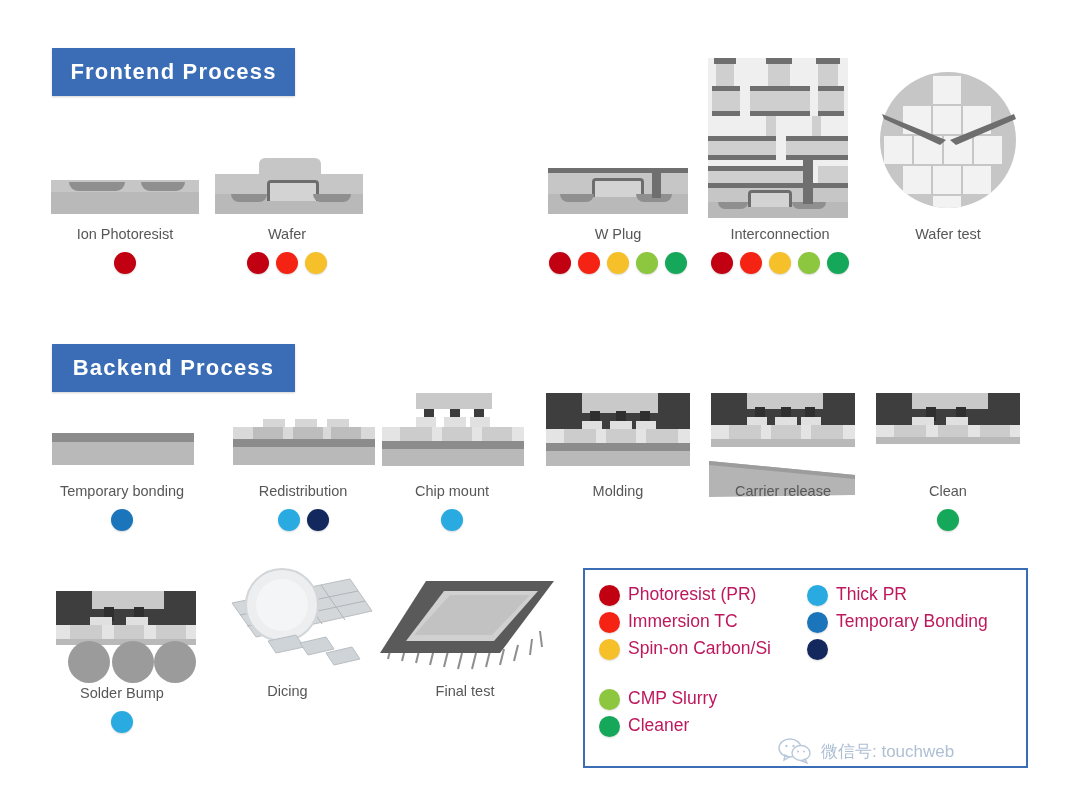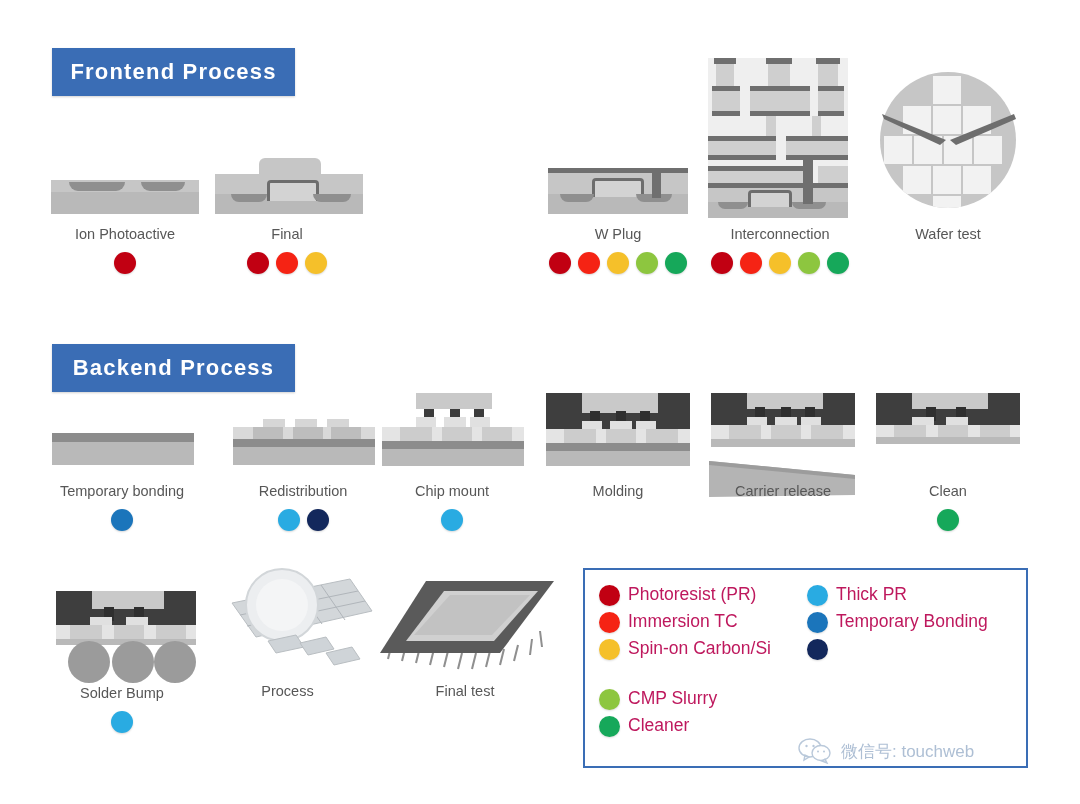--- a/index.html
+++ b/index.html
@@ -82,36 +82,36 @@
     <span>Frontend Process</span>
   </div>
 
   <div class="step" style="left:45px;top:150px;width:160px;height:140px;">
     <div class="art" style="height:70px;">
       <div class="sub" style="left:6px;top:30px;width:148px;height:34px;background:#b9b9b9;"></div>
       <div class="mid" style="left:6px;top:30px;width:148px;height:12px;background:#c6c6c6;"></div>
       <div class="pocket" style="left:24px;top:32px;width:56px;height:9px;"></div>
       <div class="pocket" style="left:96px;top:32px;width:44px;height:9px;"></div>
     </div>
-    <div class="caption" style="top:76px;">Ion Photoactive</div>
+    <div class="caption" style="top:76px;">Ion Photoresist</div>
     <div class="dots" style="top:102px;">
       <div class="dot" style="background:#c10012;"></div>
     </div>
   </div>
 
   <div class="step" style="left:207px;top:150px;width:160px;height:140px;">
     <div class="art" style="height:70px;">
       <div class="mid" style="left:52px;top:8px;width:62px;height:18px;background:#c6c6c6;border-radius:6px 6px 0 0;"></div>
       <div class="sub" style="left:8px;top:24px;width:148px;height:40px;background:#b9b9b9;"></div>
       <div class="mid" style="left:8px;top:24px;width:148px;height:20px;background:#c6c6c6;"></div>
       <div class="gate-outline" style="left:60px;top:30px;width:46px;height:18px;"></div>
       <div class="pocket" style="left:24px;top:44px;width:36px;height:8px;"></div>
       <div class="pocket" style="left:106px;top:44px;width:38px;height:8px;"></div>
     </div>
-    <div class="caption" style="top:76px;">Final</div>
+    <div class="caption" style="top:76px;">Wafer</div>
     <div class="dots" style="top:102px;">
       <div class="dot" style="background:#c10012;"></div>
       <div class="dot" style="background:#f52314;"></div>
       <div class="dot" style="background:#f5c02a;"></div>
     </div>
   </div>
 
 
   <div class="step" style="left:538px;top:150px;width:160px;height:140px;">
     <div class="art" style="height:70px;">
@@ -369,21 +369,21 @@
         </g>
 
         <circle cx="82" cy="40" r="36" fill="#eceef0" stroke="#d2d6d9" stroke-width="2"></circle>
         <circle cx="82" cy="40" r="26" fill="#f4f5f6"></circle>
 
         <polygon points="68,76 96,70 104,82 76,88" fill="#cfd4d8" stroke="#b9bec2" stroke-width="1"></polygon>
         <polygon points="100,78 126,72 134,84 108,90" fill="#cfd4d8" stroke="#b9bec2" stroke-width="1"></polygon>
         <polygon points="126,88 152,82 160,94 134,100" fill="#cfd4d8" stroke="#b9bec2" stroke-width="1"></polygon>
       </svg>
     </div>
-    <div class="caption" style="top:118px;">Process</div>
+    <div class="caption" style="top:118px;">Dicing</div>
   </div>
 
   <div class="step" style="left:370px;top:565px;width:190px;height:150px;">
     <div class="art" style="height:112px;">
       <svg width="190" height="112" style="position:absolute;left:0;top:0;">
 
         <g stroke="#8f8f8f" stroke-width="2">
           <line x1="22" y1="78" x2="18" y2="94"></line>
           <line x1="36" y1="80" x2="32" y2="96"></line>
           <line x1="50" y1="82" x2="46" y2="98"></line>
@@ -441,21 +441,21 @@
       <div class="leg-row">
         <div class="leg-dot" style="background:#1b75bb;"></div>
         <div class="leg-label">Temporary Bonding</div>
       </div>
       <div class="leg-row" style="margin-top:3px;">
         <div class="leg-dot" style="background:#13285c;"></div>
       </div>
     </div>
   </div>
 
-  <div class="watermark" style="left:798px;top:738px;gap:9px;">
+  <div class="watermark" style="left:778px;top:738px;gap:9px;">
     <svg width="34" height="26" viewBox="0 0 34 26">
       <ellipse cx="12" cy="10" rx="11" ry="9" fill="none" stroke="#9fb4cc" stroke-width="1.4"></ellipse>
       <polygon points="7,17 6,22 11,19" fill="none" stroke="#9fb4cc" stroke-width="1.4"></polygon>
       <circle cx="8.5" cy="8" r="1.2" fill="#9fb4cc"></circle>
       <circle cx="15.5" cy="8" r="1.2" fill="#9fb4cc"></circle>
       <ellipse cx="23" cy="15" rx="9" ry="7.5" fill="#ffffff" stroke="#9fb4cc" stroke-width="1.4"></ellipse>
       <polygon points="27,21 29,25 24,23" fill="none" stroke="#9fb4cc" stroke-width="1.4"></polygon>
       <circle cx="20" cy="13.5" r="1" fill="#9fb4cc"></circle>
       <circle cx="26" cy="13.5" r="1" fill="#9fb4cc"></circle>
     </svg>

